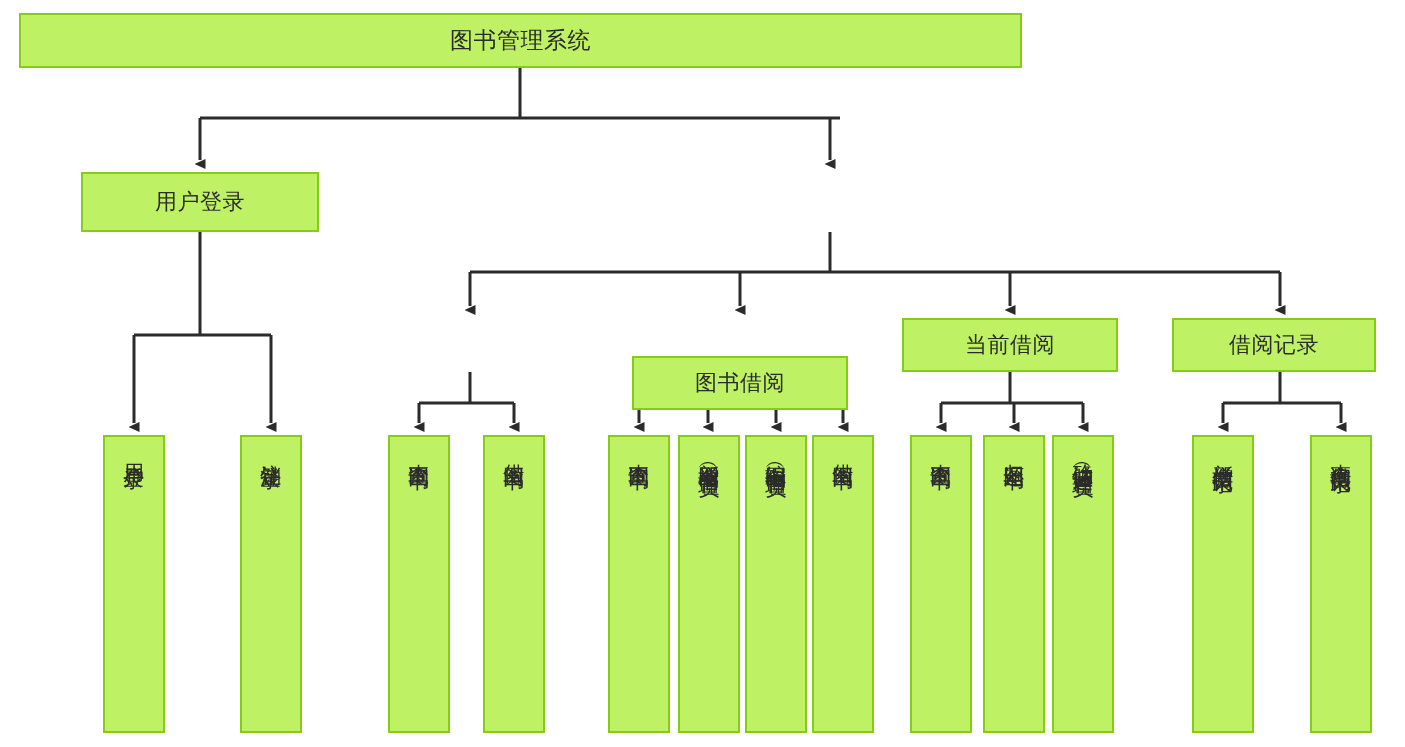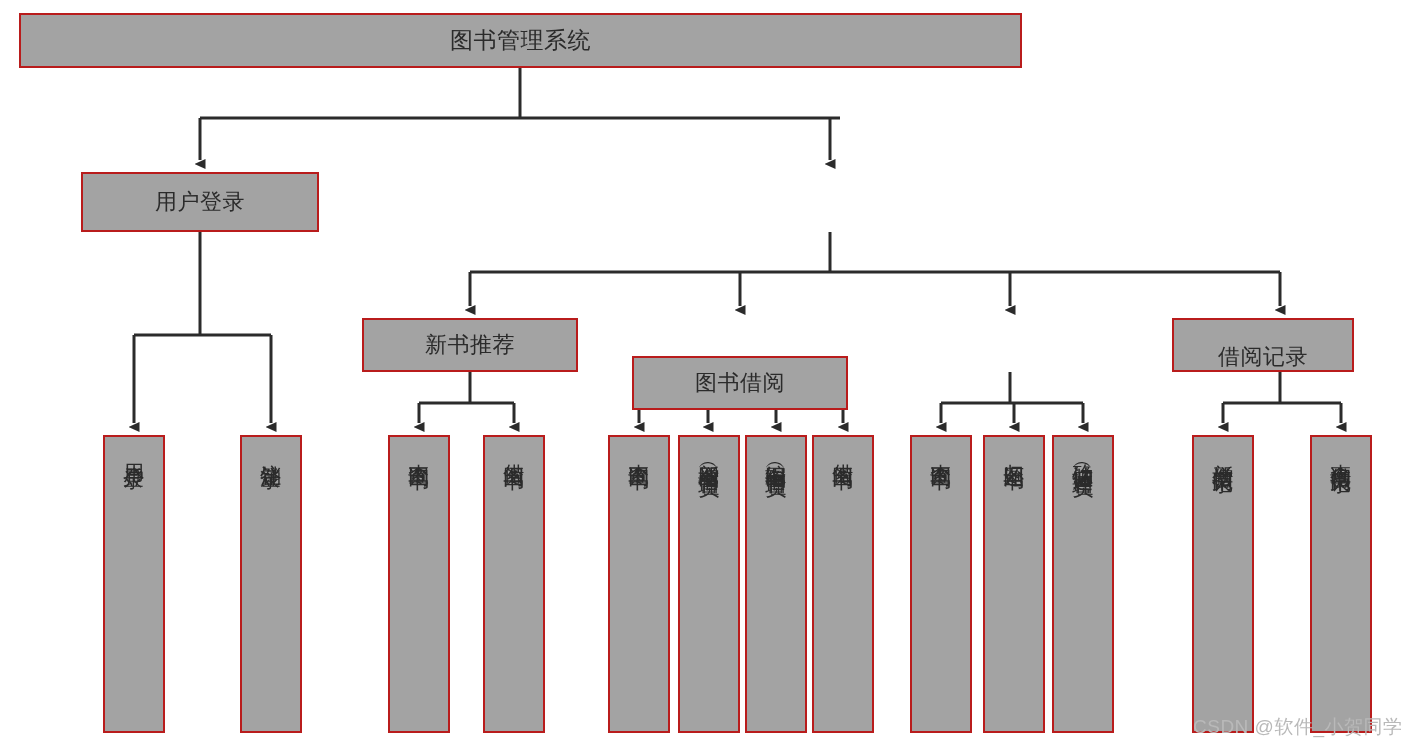--- a/index.html
+++ b/index.html
@@ -21,22 +21,22 @@
     position: absolute;
     left: 0;
     top: 0;
     width: 1405px;
     height: 747px;
     pointer-events: none;
   }
   .node {
     position: absolute;
     box-sizing: border-box;
-    border: 2px solid #b91c1c;
-    background: #a3a3a3;
+    border: 2px solid #84cc16;
+    background: #bef264;
     display: flex;
     align-items: center;
     justify-content: center;
     color: #2b2b2b;
   }
   .node .label {
     font-size: 22px;
     line-height: 1.25;
     letter-spacing: 0.5px;
     white-space: nowrap;
@@ -121,27 +121,27 @@
   </svg>
 
   <div class="node root" style="left:19px; top:13px; width:1003px; height:55px;">
     <span class="label">图书管理系统</span>
   </div>
 
   <div class="node level2" style="left:81px; top:172px; width:238px; height:60px;">
     <span class="label">用户登录</span>
   </div>
 
-  <div class="node level2" style="left:362px; top:318px; width:216px; height:54px;">
-    <span class="label">新书推荐</span>
-  </div>
   <div class="node level2" style="left:632px; top:318px; width:216px; height:54px;margin-top:38px;">
     <span class="label">图书借阅</span>
   </div>
-  <div class="node level2" style="left:1172px; top:318px; width:182px; height:54px;align-items:flex-end;">
+  <div class="node level2" style="left:902px; top:318px; width:216px; height:54px;">
+    <span class="label">当前借阅</span>
+  </div>
+  <div class="node level2" style="left:1172px; top:318px; width:204px; height:54px;">
     <span class="label">借阅记录</span>
   </div>
 
   <div class="node leaf" style="left:103px; top:435px; width:62px; height:298px;">
     <span class="label">用户登录</span>
   </div>
   <div class="node leaf" style="left:240px; top:435px; width:62px; height:298px;">
     <span class="label">注销登录</span>
   </div>
   <div class="node leaf" style="left:388px; top:435px; width:62px; height:298px;">
@@ -171,15 +171,14 @@
   <div class="node leaf" style="left:1052px; top:435px; width:62px; height:298px;">
     <span class="label">确认归还（管理员）</span>
   </div>
   <div class="node leaf" style="left:1192px; top:435px; width:62px; height:298px;">
     <span class="label">新增借阅记录</span>
   </div>
   <div class="node leaf" style="left:1310px; top:435px; width:62px; height:298px;">
     <span class="label">查询借阅记录</span>
   </div>
 
-  <div class="watermark" style="left:1193px; top:714px;">CSDN @软件_小贺同学</div>
 
 </div>
 
 </body></html>

